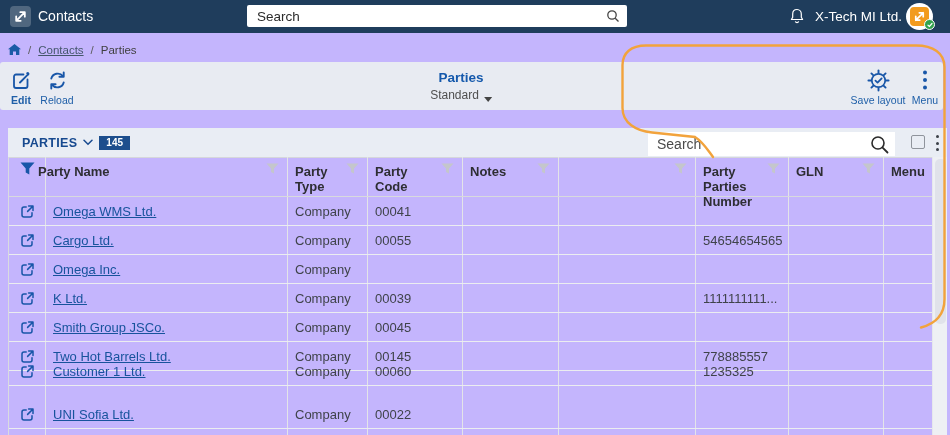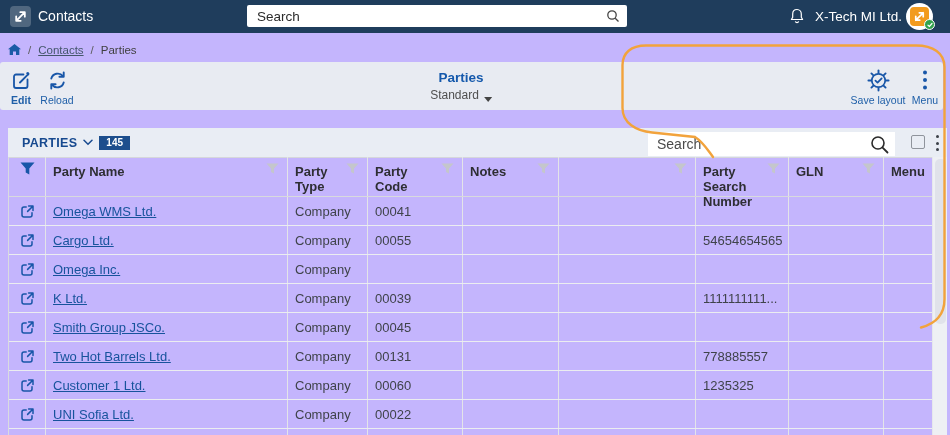--- a/index.html
+++ b/index.html
@@ -246,25 +246,25 @@
   <div class="vline" style="left:558px"></div>
   <div class="vline" style="left:695px"></div>
   <div class="vline" style="left:788px"></div>
   <div class="vline" style="left:883px"></div>
 
   <span class="funnel" style="left:20px; top:162px">
     <svg width="15" height="13" viewBox="0 0 15 13">
         <path d="M0.5 0.5 h14 l-5.2 6 v6 l-3.6 -2 v-4 Z" fill="#1856a8"></path>
       </svg>
   </span>
-  <div class="ghead" style="left:45px;  width:242px">Party Name</div>
+  <div class="ghead" style="left:30px;  width:242px">Party Name</div>
   <div class="ghead" style="left:287px; width:80px">Party Type</div>
   <div class="ghead" style="left:462px; width:96px">Notes</div>
   <div class="ghead" style="left:367px; width:95px">Party Code</div>
-  <div class="ghead" style="left:695px; width:93px">Party Search Number</div>
+  <div class="ghead" style="left:695px; width:93px">Party Parties Number</div>
   <div class="ghead" style="left:788px; width:95px">GLN</div>
   <div class="ghead" style="left:883px; width:49px">Menu</div>
 
   <span class="funnel" style="left:266px">
       <svg width="13" height="11" viewBox="0 0 13 11">
         <path d="M0.5 0.5 h12 l-4.5 5 v5 l-3 -1.6 v-3.4 Z" fill="#c4c6cc"></path>
       </svg>
     </span>
   <span class="funnel" style="left:346px">
       <svg width="13" height="11" viewBox="0 0 13 11">
@@ -380,28 +380,28 @@
   </div>
   <div class="grid-row" style="top:342px">
     <div class="cell cc0">
         <svg width="15" height="15" viewBox="0 0 15 15">
           <path d="M6.2 3 H4 a2 2 0 0 0 -2 2 v6 a2 2 0 0 0 2 2 h6 a2 2 0 0 0 2 -2 V8.8" stroke="#1856a8" stroke-width="1.5" fill="none" stroke-linecap="round"></path>
           <path d="M8.6 2 h4.4 v4.4 M12.8 2.2 L7.6 7.4" stroke="#1856a8" stroke-width="1.5" fill="none" stroke-linecap="round" stroke-linejoin="round"></path>
         </svg>
       </div>
     <div class="cell cc1"><span class="row-link">Two Hot Barrels Ltd.</span></div>
     <div class="cell cc2">Company</div>
-    <div class="cell cc3">00131</div>
+    <div class="cell cc3">00145</div>
     <div class="cell cc4"></div>
     <div class="cell cc5"></div>
     <div class="cell cc6">778885557</div>
     <div class="cell cc7"></div>
     <div class="cell cc8"></div>
   </div>
-  <div class="grid-row" style="top:371px">
+  <div class="grid-row" style="top:357px">
     <div class="cell cc0">
         <svg width="15" height="15" viewBox="0 0 15 15">
           <path d="M6.2 3 H4 a2 2 0 0 0 -2 2 v6 a2 2 0 0 0 2 2 h6 a2 2 0 0 0 2 -2 V8.8" stroke="#1856a8" stroke-width="1.5" fill="none" stroke-linecap="round"></path>
           <path d="M8.6 2 h4.4 v4.4 M12.8 2.2 L7.6 7.4" stroke="#1856a8" stroke-width="1.5" fill="none" stroke-linecap="round" stroke-linejoin="round"></path>
         </svg>
       </div>
     <div class="cell cc1"><span class="row-link">Customer 1 Ltd.</span></div>
     <div class="cell cc2">Company</div>
     <div class="cell cc3">00060</div>
     <div class="cell cc4"></div>

